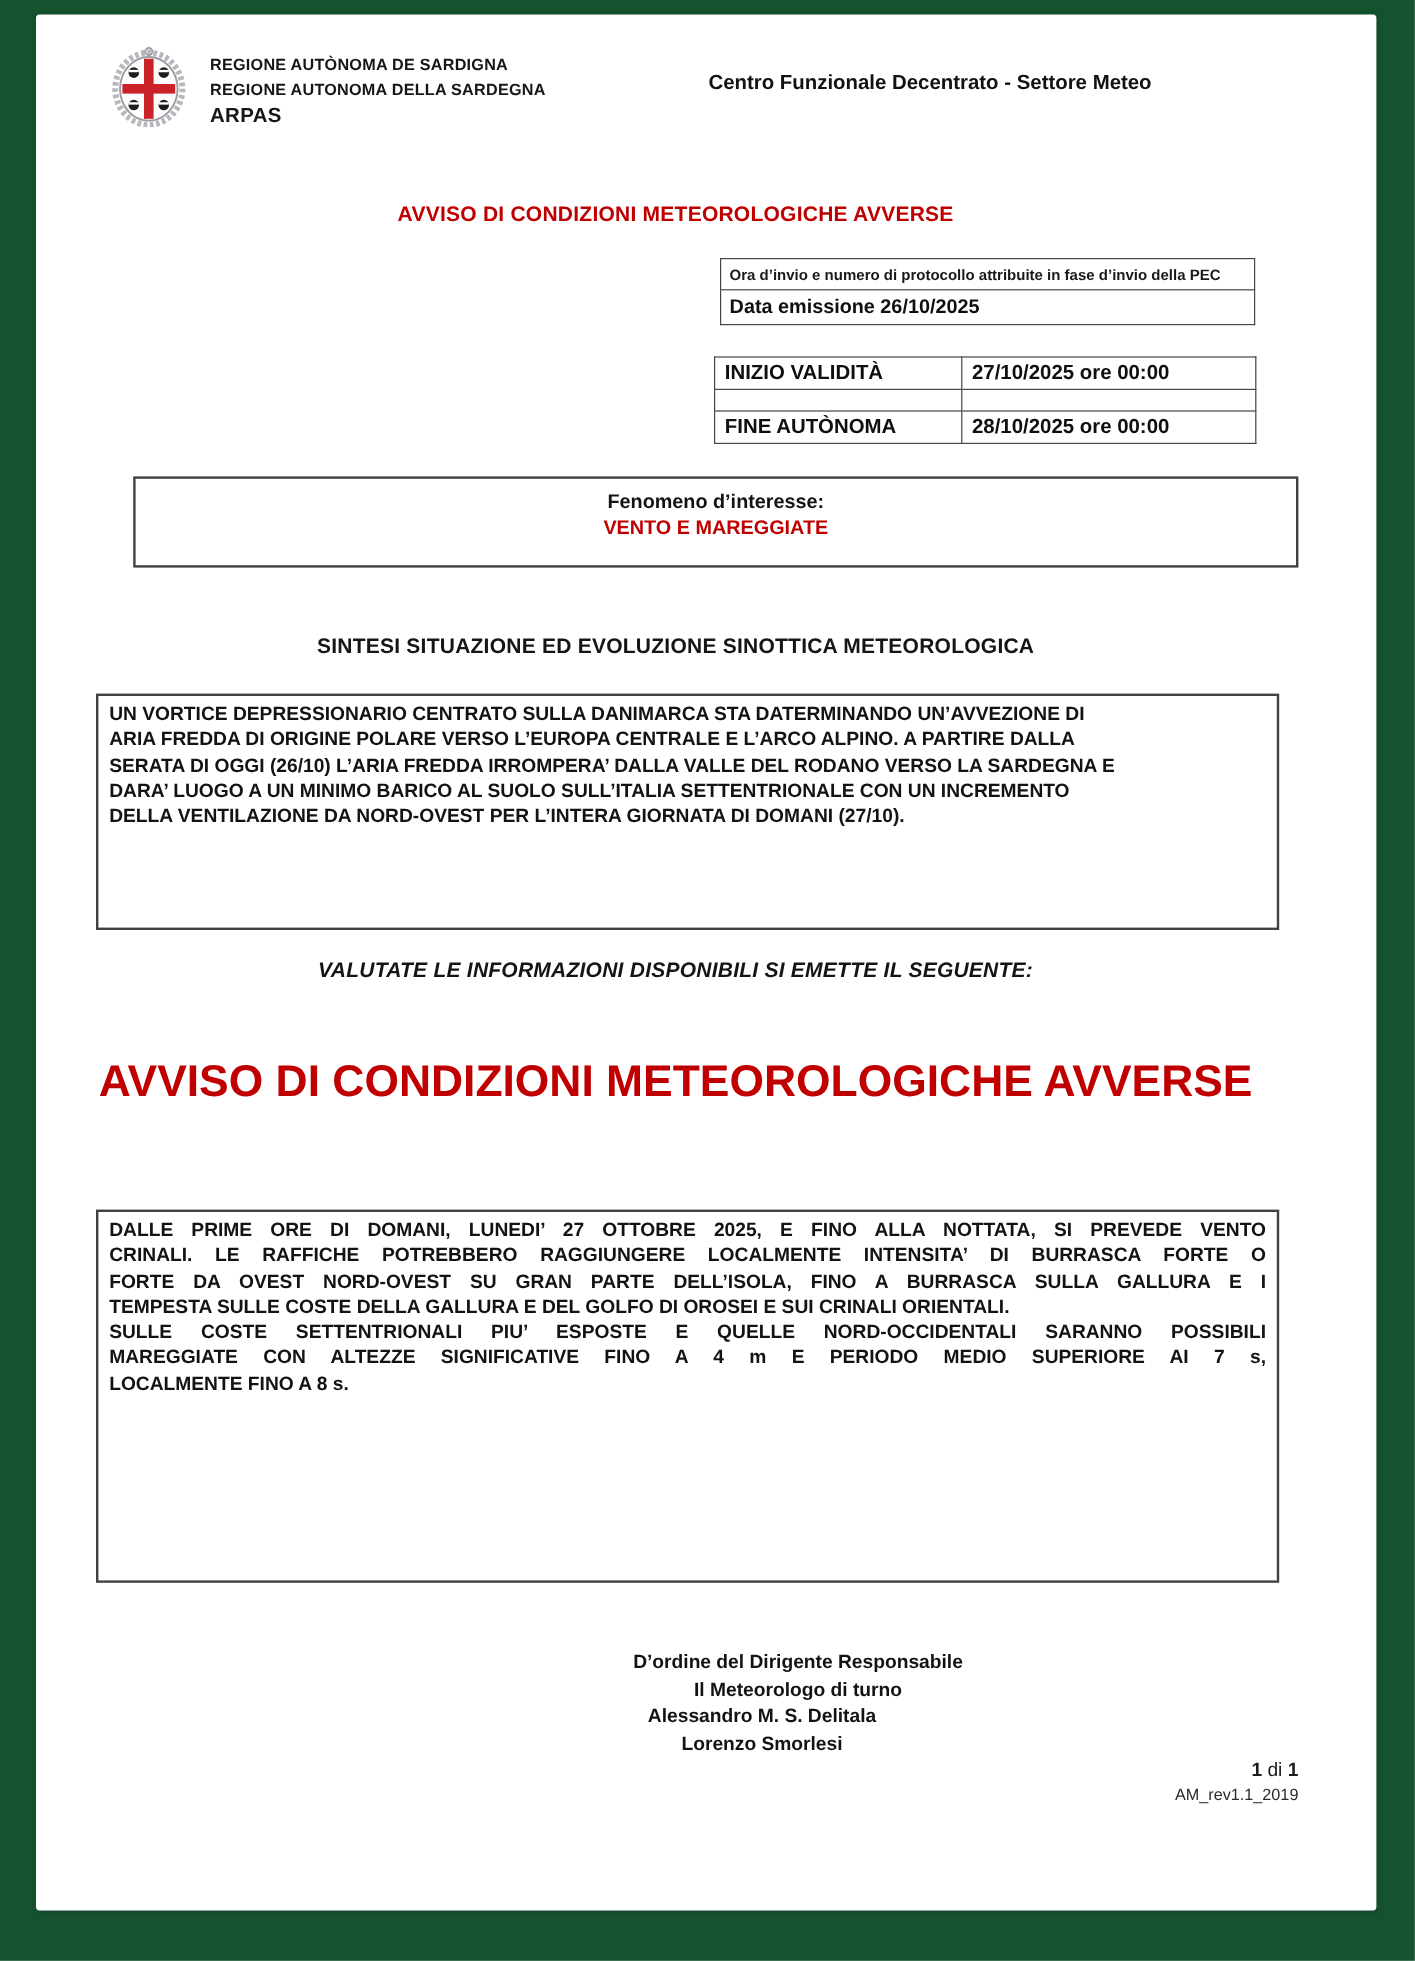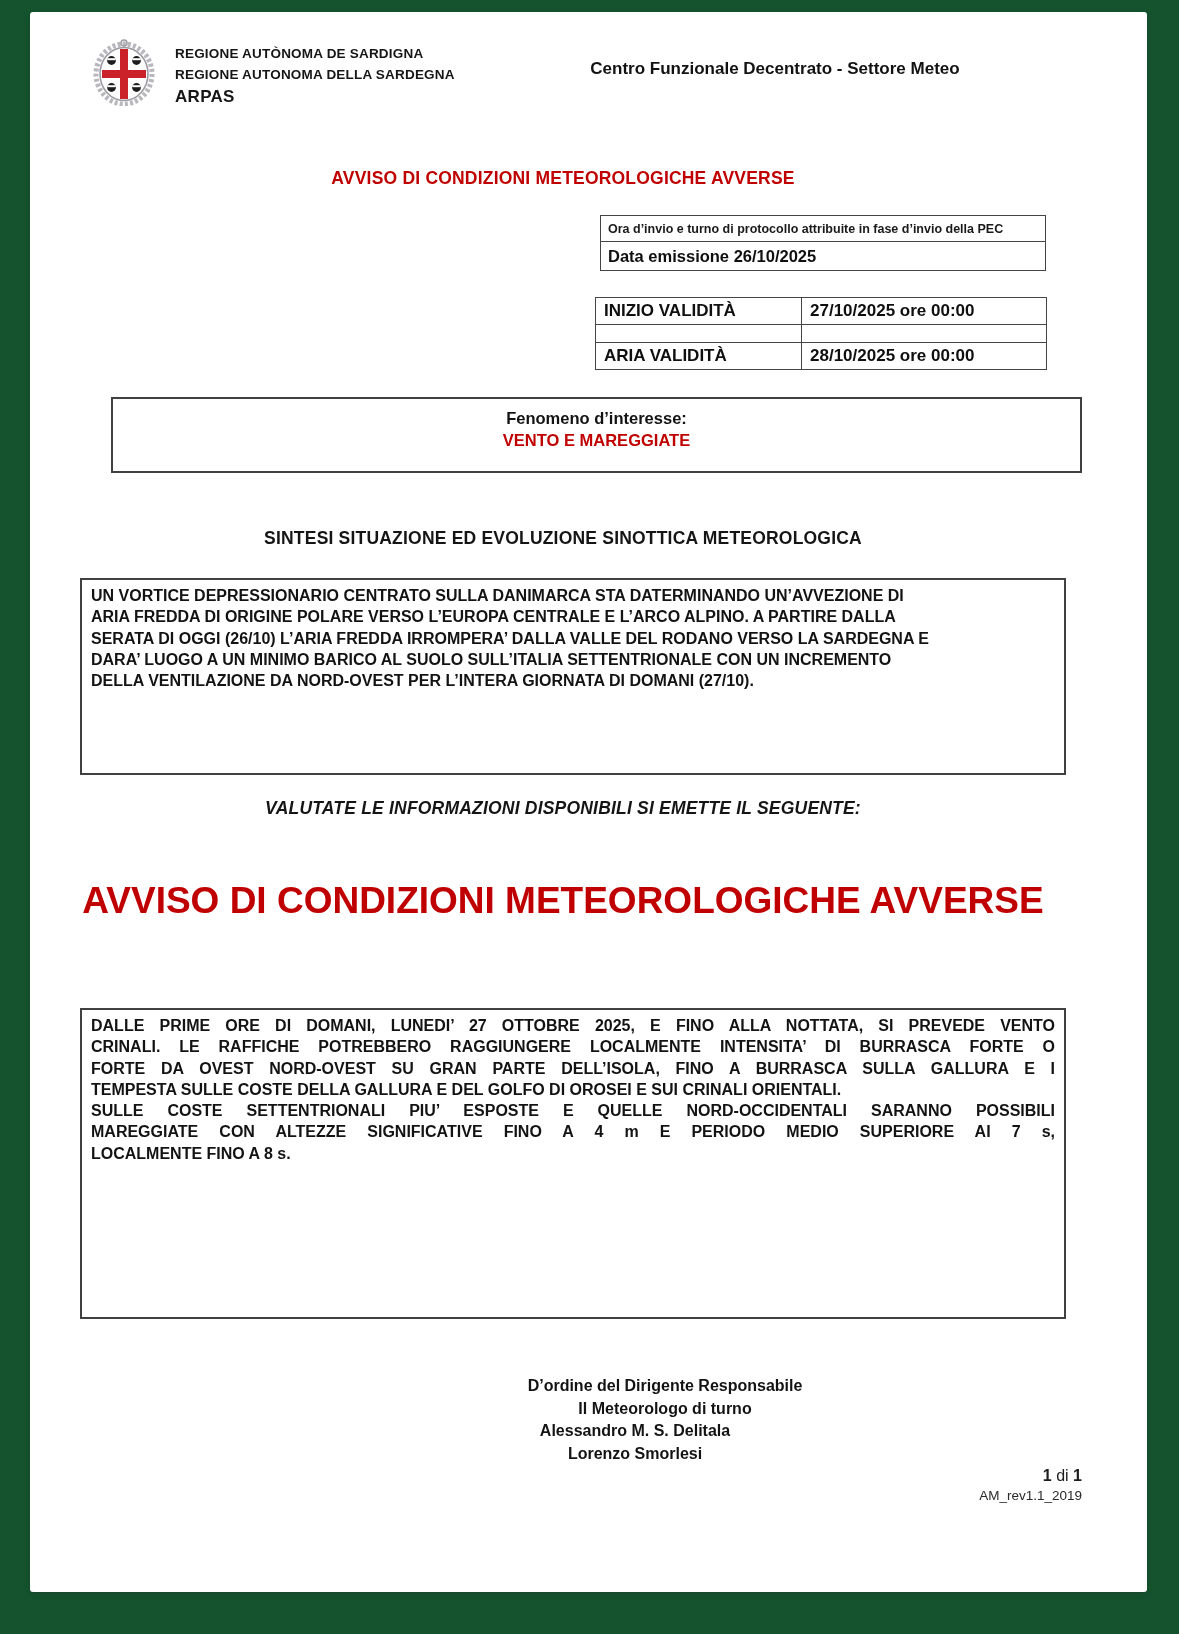--- a/index.html
+++ b/index.html
@@ -92,40 +92,40 @@
       <div class="l">REGIONE AUTONOMA DELLA SARDEGNA</div>
       <div class="l3">ARPAS</div>
     </div>
     <div class="dept">Centro Funzionale Decentrato - Settore Meteo</div>
 
     <div class="crow title-small">AVVISO DI CONDIZIONI METEOROLOGICHE AVVERSE</div>
 
     <table class="pec-table">
       <tbody>
           <tr>
-        <td class="pec-note-cell">Ora d’invio e turno di protocollo attribuite in fase d’invio della PEC</td>
+        <td class="pec-note-cell">Ora d’invio e numero di protocollo attribuite in fase d’invio della PEC</td>
       </tr>
       <tr>
         <td class="emission-cell">Data emissione 26/10/2025</td>
       </tr>
     </tbody>
       </table>
 
     <table class="validity-table">
       <tbody>
           <tr class="row-main">
         <td class="lbl">INIZIO VALIDITÀ</td>
         <td>27/10/2025 ore 00:00</td>
       </tr>
       <tr class="row-spacer">
         <td class="lbl"></td>
         <td></td>
       </tr>
       <tr class="row-main">
-        <td class="lbl">ARIA VALIDITÀ</td>
+        <td class="lbl">FINE AUTÒNOMA</td>
         <td>28/10/2025 ore 00:00</td>
       </tr>
     </tbody>
       </table>
 
     <div class="phen-box">
       <div class="phen-label">Fenomeno d’interesse:</div>
       <div class="phen-value">VENTO E MAREGGIATE</div>
     </div>
 

